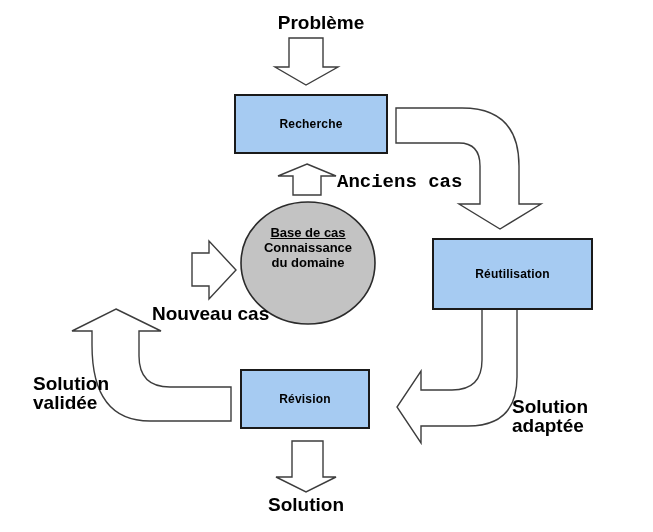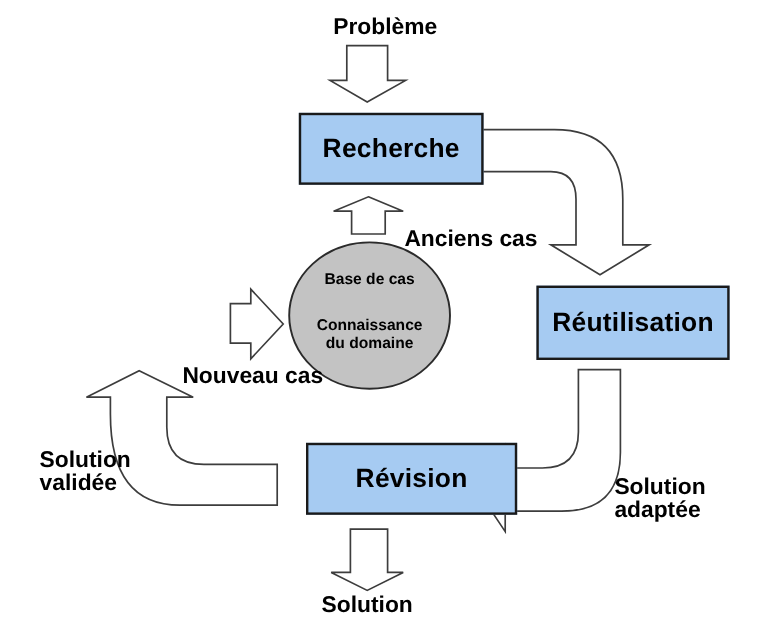--- a/index.html
+++ b/index.html
@@ -40,55 +40,54 @@
     stroke: var(--ellipse-border);
     stroke-width: 1.6;
   }
   .box {
     position: absolute;
     background: var(--box-fill);
     border: 2px solid var(--box-border);
     display: flex;
     align-items: center;
     justify-content: center;
-    font-size: 22px;
+    font-size: 12px;
     font-weight: bold;
     letter-spacing: 0.2px;
-    margin-left: 15px;
   }
   .box-recherche     { left: 234px; top: 94px;  width: 154px; height: 60px; }
-  .box-reutilisation { left: 432px; top: 238px; width: 161px; height: 62px; }
+  .box-reutilisation { left: 432px; top: 238px; width: 161px; height: 72px; }
   .box-apprentissage { left: 37px;  top: 240px; width: 146px; height: 58px; }
-  .box-revision      { left: 240px; top: 369px; width: 176px; height: 60px; }
+  .box-revision      { left: 240px; top: 369px; width: 130px; height: 60px; }
   .flow-label {
     position: absolute;
     font-size: 19px;
     font-weight: bold;
     line-height: 19px;
     white-space: pre-line;
   }
   .lbl-probleme         { left: 275px; top: 13px;  width: 92px; text-align: center; }
   .lbl-cas-similaires   { left: 512px; top: 99px;  width: 132px; }
-  .lbl-anciens-cas      { left: 337px; top: 190px; }
+  .lbl-anciens-cas      { left: 337px; top: 173px; font-family: Liberation Mono, monospace; }
   .lbl-nouveau-cas      { left: 152px; top: 304px; text-align: right; }
   .lbl-solution-validee { left: 33px;  top: 374px; }
   .lbl-solution-adaptee { left: 512px; top: 397px; }
   .lbl-solution         { left: 266px; top: 495px; width: 80px; text-align: center; }
   .kb-text {
     position: absolute;
     left: 241px;
     width: 134px;
     text-align: center;
     font-size: 13px;
     font-weight: bold;
     line-height: 15px;
     white-space: pre-line;
   }
-  .kb-line1 { top: 225px; }
-  .kb-line2 { top: 263px; }
+  .kb-line1 { top: 225px; text-decoration: underline; }
+  .kb-line2 { top: 240px; }
 </style>
 </head>
 <body>
 
 <div class="stage">
 
   <svg class="shapes-layer" viewBox="0 0 653 532" xmlns="http://www.w3.org/2000/svg" aria-hidden="true">
 
     <ellipse class="ellipse-shape" cx="308" cy="263" rx="67" ry="61"></ellipse>
 

